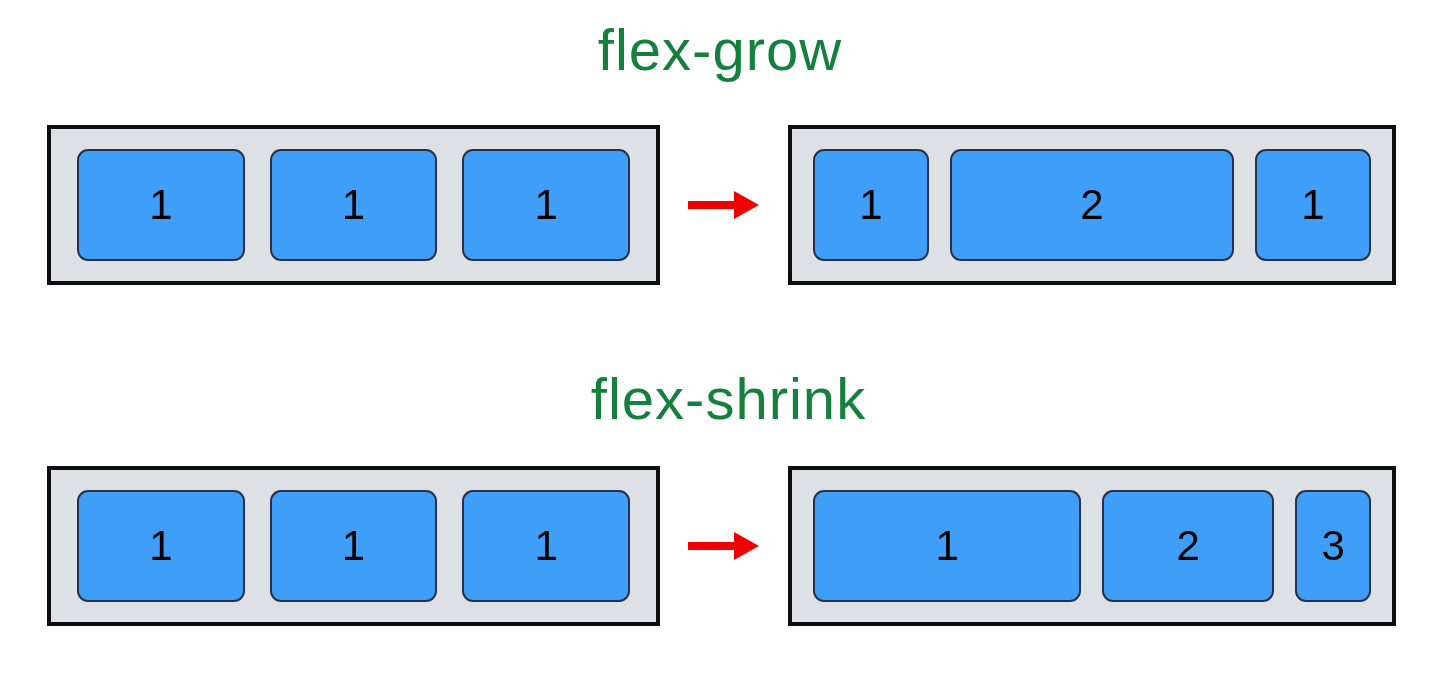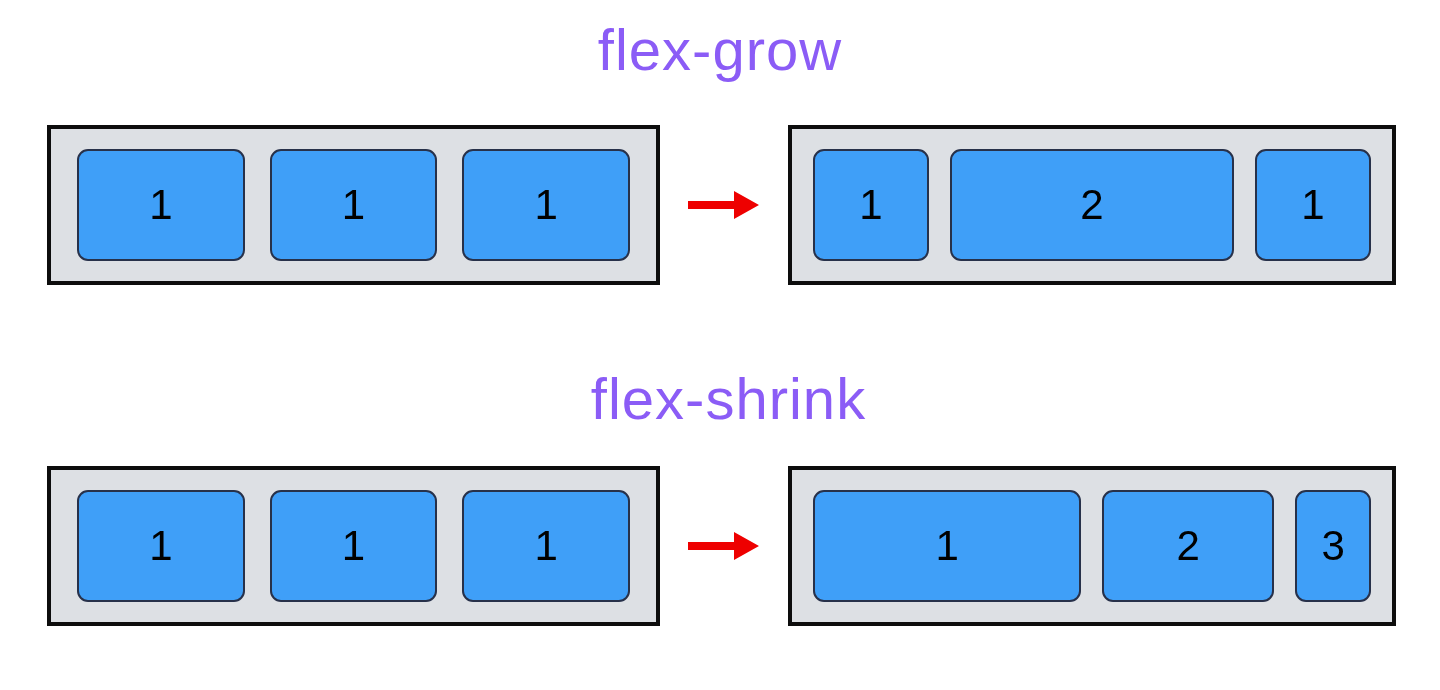--- a/index.html
+++ b/index.html
@@ -13,21 +13,21 @@
   }
   main { width: 1440px; height: 690px; }
 
   h1.section-title {
     margin: 0;
     text-align: center;
     font-size: 58px;
     line-height: 87px;
     font-weight: 500;
     letter-spacing: 1px;
-    color: #8b5cf6;
+    color: #15803d;
   }
   .section-grow h1.section-title   { margin: 6px 0 32px 0; }
   .section-shrink h1.section-title { margin: 70px 0 24px 0; padding-left: 17px; }
 
   .row {
     display: flex;
     align-items: center;
     width: 100%;
     padding: 0 44px 0 47px;
   }

